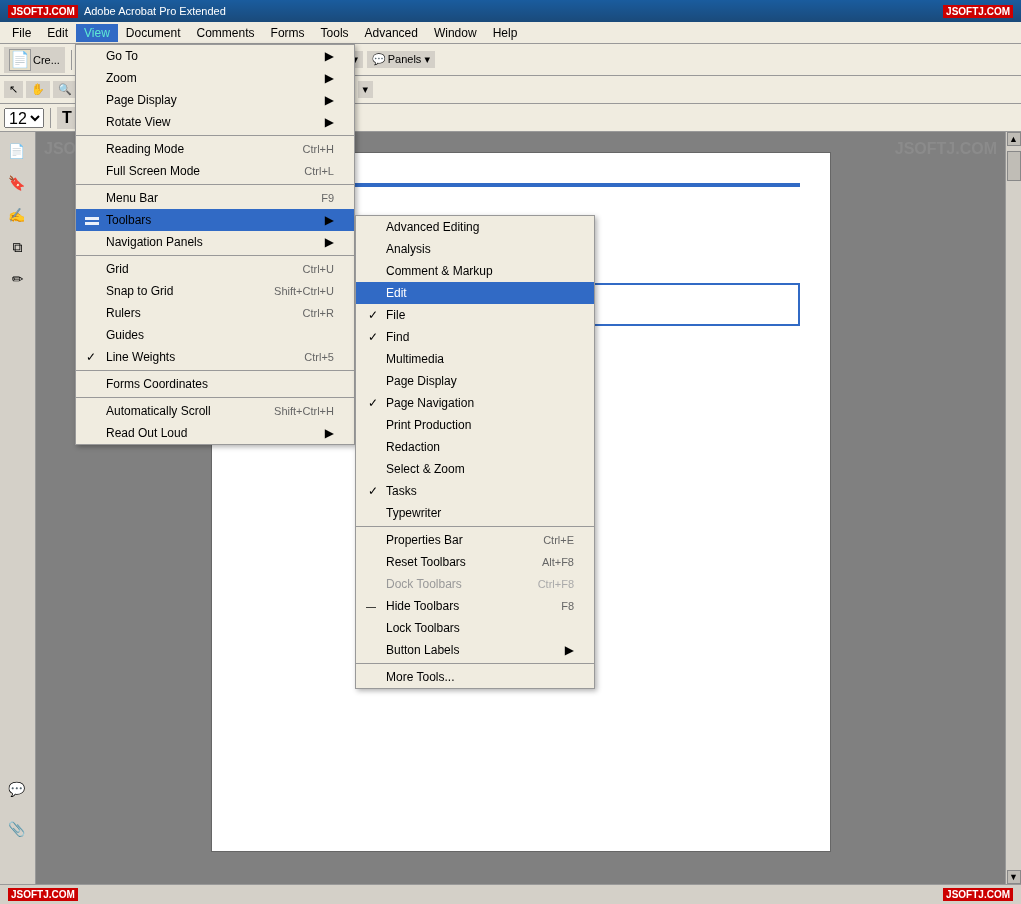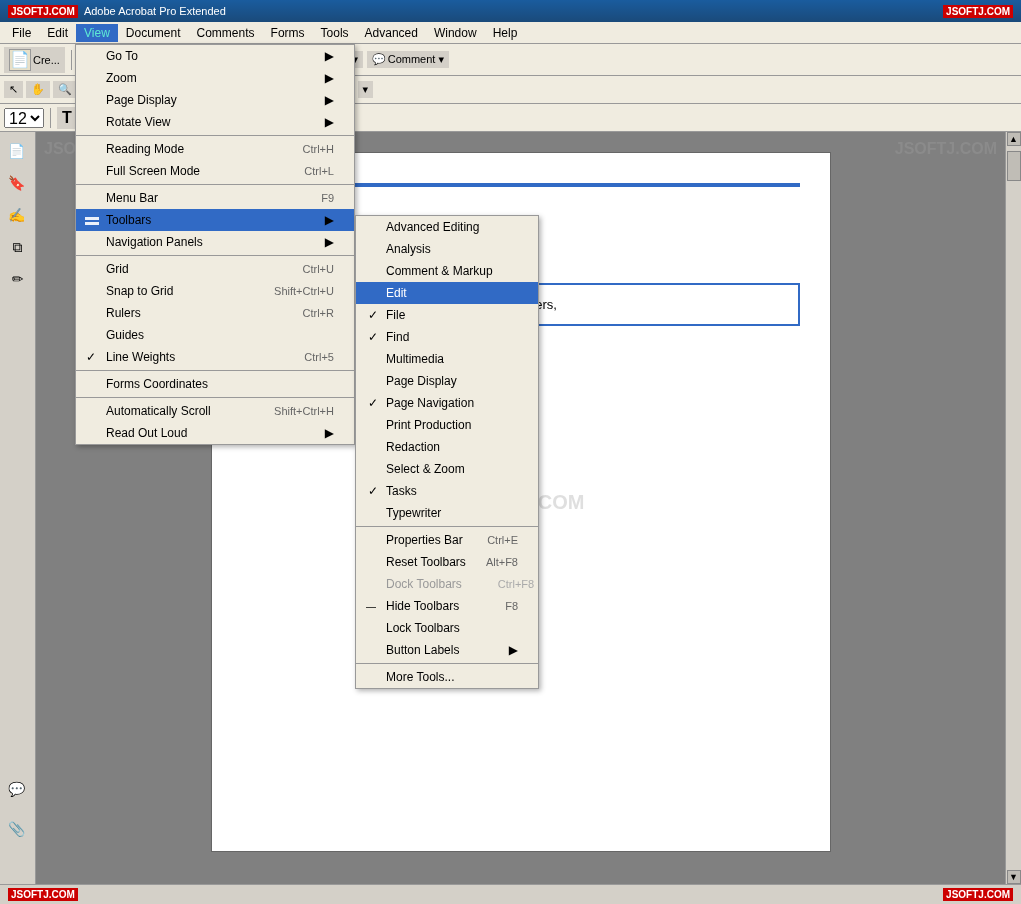--- a/index.html
+++ b/index.html
@@ -158,21 +158,21 @@
     .view-menu-separator { height: 1px; background: #999; margin: 2px 0; }
 
     
     #toolbars-submenu {
       position: absolute;
       left: 355px;
       top: 215px;
       background: #f0ece0;
       border: 1px solid #999;
       box-shadow: 2px 2px 5px rgba(0,0,0,0.3);
-      width: 184px;
+      width: 240px;
       z-index: 101;
     }
     .submenu-item {
       padding: 4px 20px 4px 30px;
       cursor: pointer;
       display: flex;
       align-items: center;
       justify-content: space-between;
       white-space: nowrap;
       position: relative;
@@ -246,21 +246,21 @@
 <div id="toolbar-area">
   <div class="tb-btn">
     <div class="icon-box" style="font-size:16px; background:#e8e0c8;">📄</div>
     <span>Cre...</span>
   </div>
   <div class="tb-separator"></div>
   <div class="tb-btn">🔒 <span>Secure ▾</span></div>
   <div class="tb-btn">✍ <span>Sign ▾</span></div>
   <div class="tb-btn">📋 <span>Forms ▾</span></div>
   <div class="tb-btn">▶ <span>Multimedia ▾</span></div>
-  <div class="tb-btn">💬 <span>Comment ▾</span></div>
+  <div class="tb-btn">💬 <span>Panels ▾</span></div>
 </div>
 
 <div id="toolbar2">
   <div class="tb-btn">↖</div>
   <div class="tb-btn">✋</div>
   <div class="tb-btn">🔍</div>
   <div class="tb-btn">◀</div>
   <div class="tb-btn">▶</div>
   <input type="text" value="100%" style="width: 50px; font-size: 11px; text-align: center; border: 1px solid rgb(153, 153, 153); background: white; padding: 1px 2px;">
   <div class="tb-btn">▾</div>

